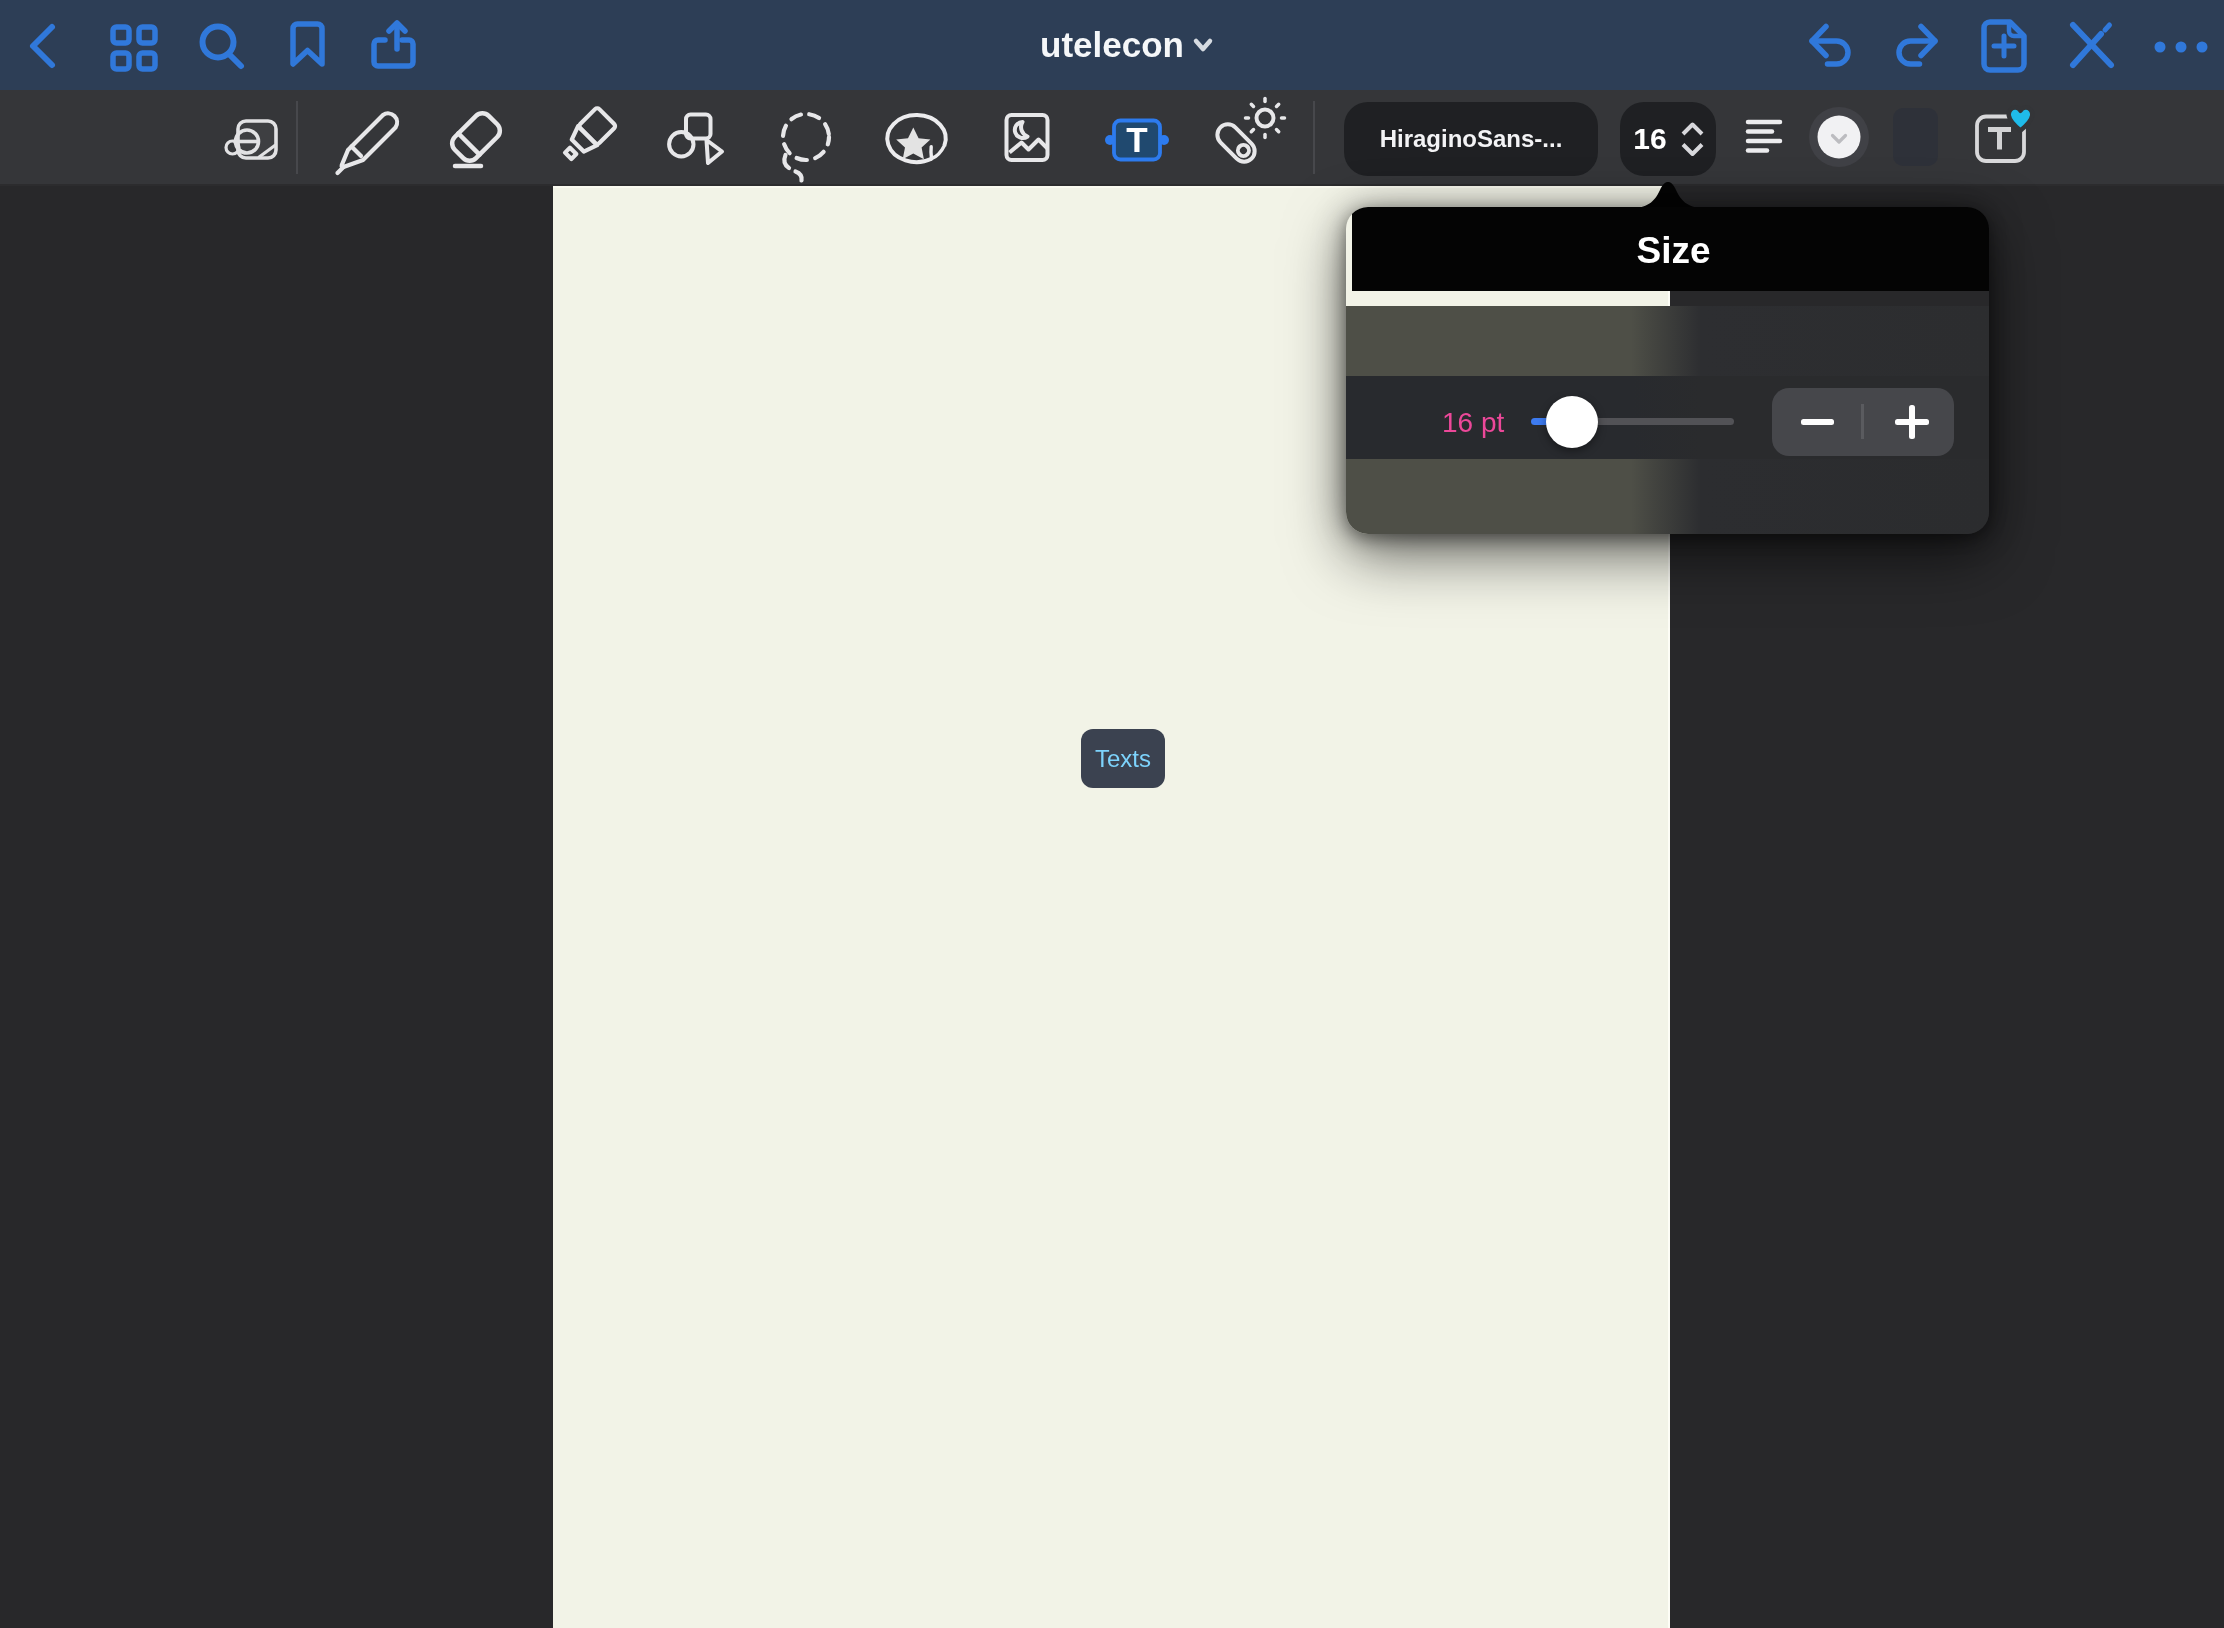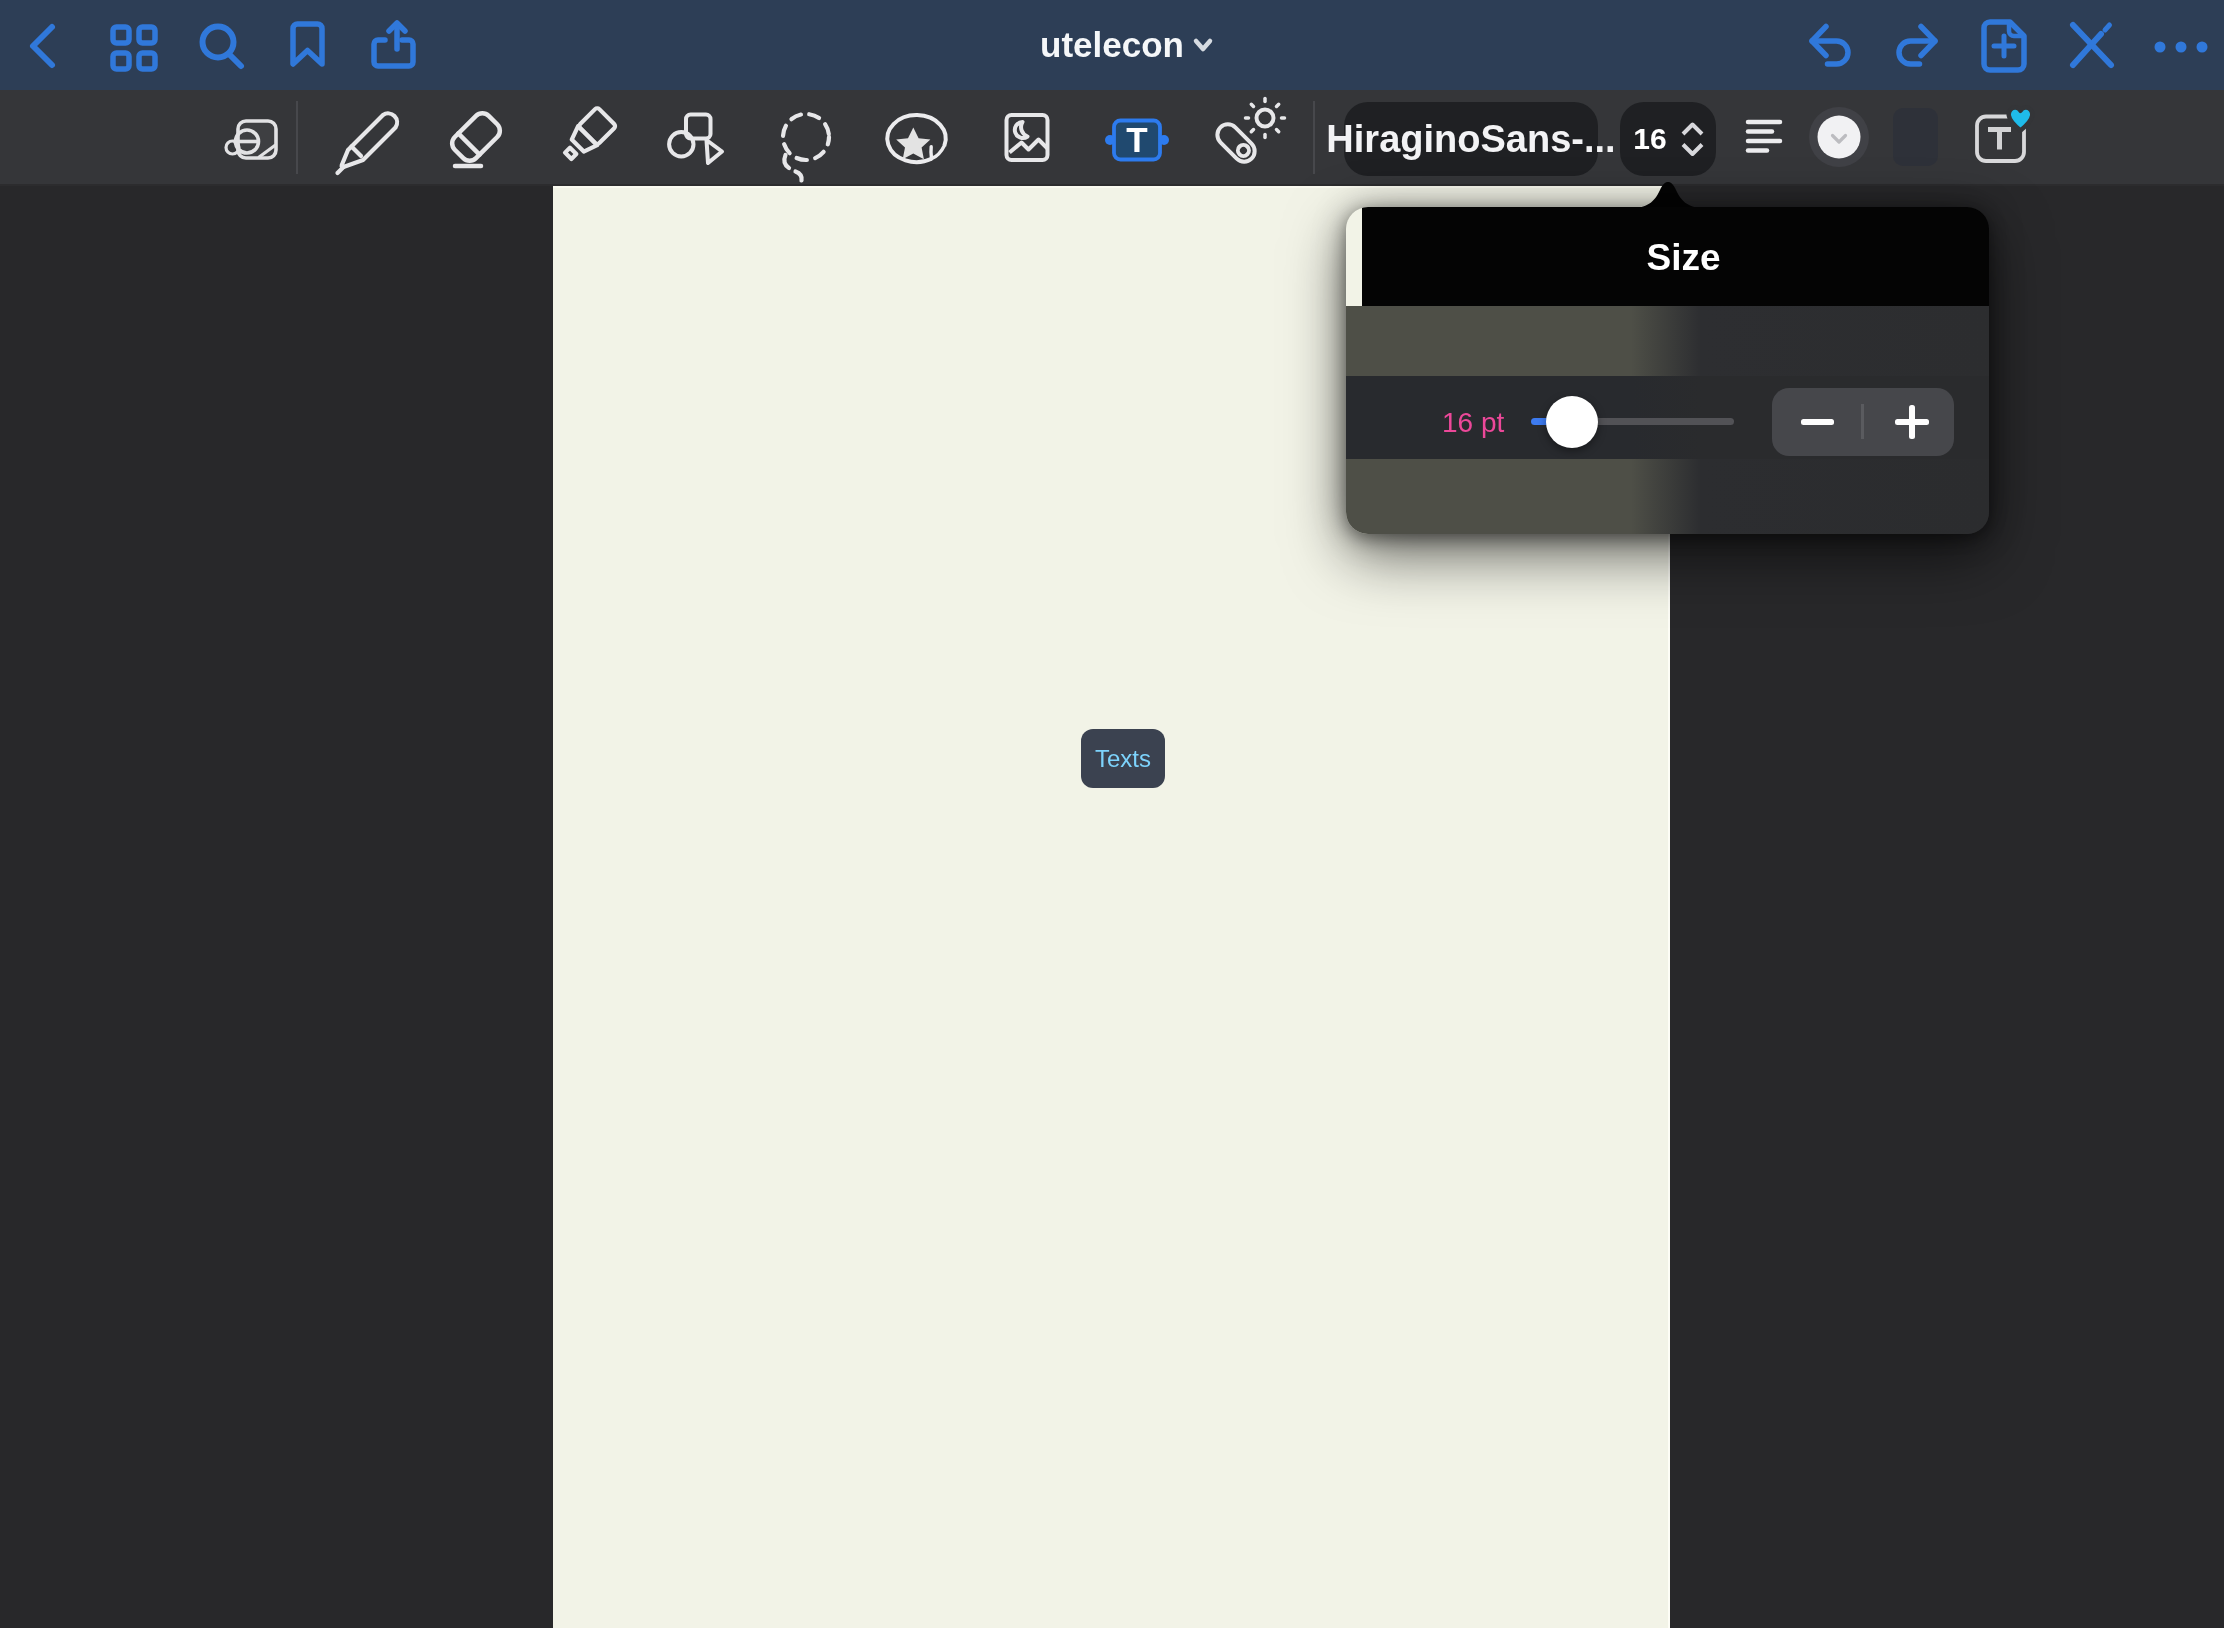--- a/index.html
+++ b/index.html
@@ -171,37 +171,37 @@
 
   <rect x="1893" y="18" width="45" height="58" rx="10" fill="#232938" opacity="0.35"></rect>
 
   <g>
     <rect x="1977" y="26.5" width="47" height="44.5" rx="9" stroke="#d8d8da" stroke-width="3.8" fill="none"></rect>
     <path d="M1988 37 h23 v5 h-9 v17.5 h-5 V42 h-9 Z" fill="#d2d2d4"></path>
     <path d="M2020.5 40.5 C2015 36 2009.5 31 2008.8 25.5 C2008.2 20.8 2011.5 17.5 2015.3 17.5 C2017.7 17.5 2019.5 18.8 2020.5 20.8 C2021.5 18.8 2023.3 17.5 2025.7 17.5 C2029.5 17.5 2032.8 20.8 2032.2 25.5 C2031.5 31 2026 36 2020.5 40.5 Z" fill="#1fbbea" stroke="#343538" stroke-width="4.5" stroke-linejoin="round"></path>
   </g>
 </svg>
 
-<div class="abs" style="left:1344px;top:102px;width:254px;height:74px;background:#1f2023;border-radius:24px;color:#f3f3f5;font-size:38px;font-weight:bold;display:flex;align-items:center;justify-content:center;">HiraginoSans-...</div>
+<div class="abs" style="left:1344px;top:102px;width:254px;height:74px;background:#1f2023;border-radius:24px;color:#f3f3f5;font-size:24px;font-weight:bold;display:flex;align-items:center;justify-content:center;">HiraginoSans-...</div>
 
 <div class="abs" style="left:1620px;top:102px;width:96px;height:74px;background:#1f2023;border-radius:24px;"></div>
 <svg class="abs" style="left:1620px;top:102px" width="96" height="74" viewBox="0 0 96 74" fill="none">
   <text x="30" y="47" text-anchor="middle" font-size="30" font-weight="bold" fill="#ffffff" font-family="Liberation Sans">16</text>
   <g stroke="#d8d8dc" stroke-width="4" fill="none" stroke-linejoin="round">
     <path d="M63 32 l9.5 -9.5 l9.5 9.5"></path>
     <path d="M63 42.5 l9.5 9.5 l9.5 -9.5"></path>
   </g>
 </svg>
 
 <svg class="abs" style="left:1620px;top:177px" width="100" height="32" viewBox="0 0 100 32">
   <path d="M10 32 C 27 30.5 34 26 40 13 C 42.5 7.5 45 5 48 5 C 51 5 53.5 7.5 56 13 C 62 26 69 30.5 86 32 Z" fill="#050505"></path>
 </svg>
 <div class="abs" id="popover" style="left:1346px;top:207px;width:643px;height:327px;border-radius:22px;overflow:hidden;box-shadow:0 22px 60px rgba(0,0,0,0.55), 0 4px 16px rgba(0,0,0,0.35), 0 0 34px rgba(0,0,0,0.28);">
 
-  <div class="abs" style="left:16px;top:0;width:643px;height:99px;background:#040404;color:#fff;font-size:37px;font-weight:bold;display:flex;align-items:center;justify-content:center;padding-top:3px;box-sizing:border-box;">Size</div>
+  <div class="abs" style="left:6px;top:0;width:643px;height:84px;background:#040404;color:#fff;font-size:37px;font-weight:bold;display:flex;align-items:center;justify-content:center;padding-top:3px;box-sizing:border-box;">Size</div>
 
   <div class="abs" style="left:0;top:99px;width:643px;height:70px;background:linear-gradient(90deg,#4e4f47 0px,#4e4f47 285px,#2d2e31 355px,#2c2d2f 643px);"></div>
 
   <div class="abs" style="left:0;top:169px;width:643px;height:83px;background:linear-gradient(90deg,#282a2e 0px,#282a2e 285px,#2a2b2d 355px,#2a2b2d 643px);"></div>
 
   <div class="abs" style="left:0;top:252px;width:643px;height:75px;background:linear-gradient(90deg,#4e4f47 0px,#4e4f47 285px,#2c2d30 355px,#2b2c2e 643px);"></div>
 
   <div class="abs" style="left:96px;top:200px;width:120px;height:28px;color:#ec4899;font-size:28px;">16 pt</div>
   <div class="abs" style="left:185px;top:211px;width:22px;height:7px;border-radius:4px;background:#3d7bf0;"></div>
   <div class="abs" style="left:207px;top:211px;width:181px;height:7px;border-radius:4px;background:#525256;"></div>

